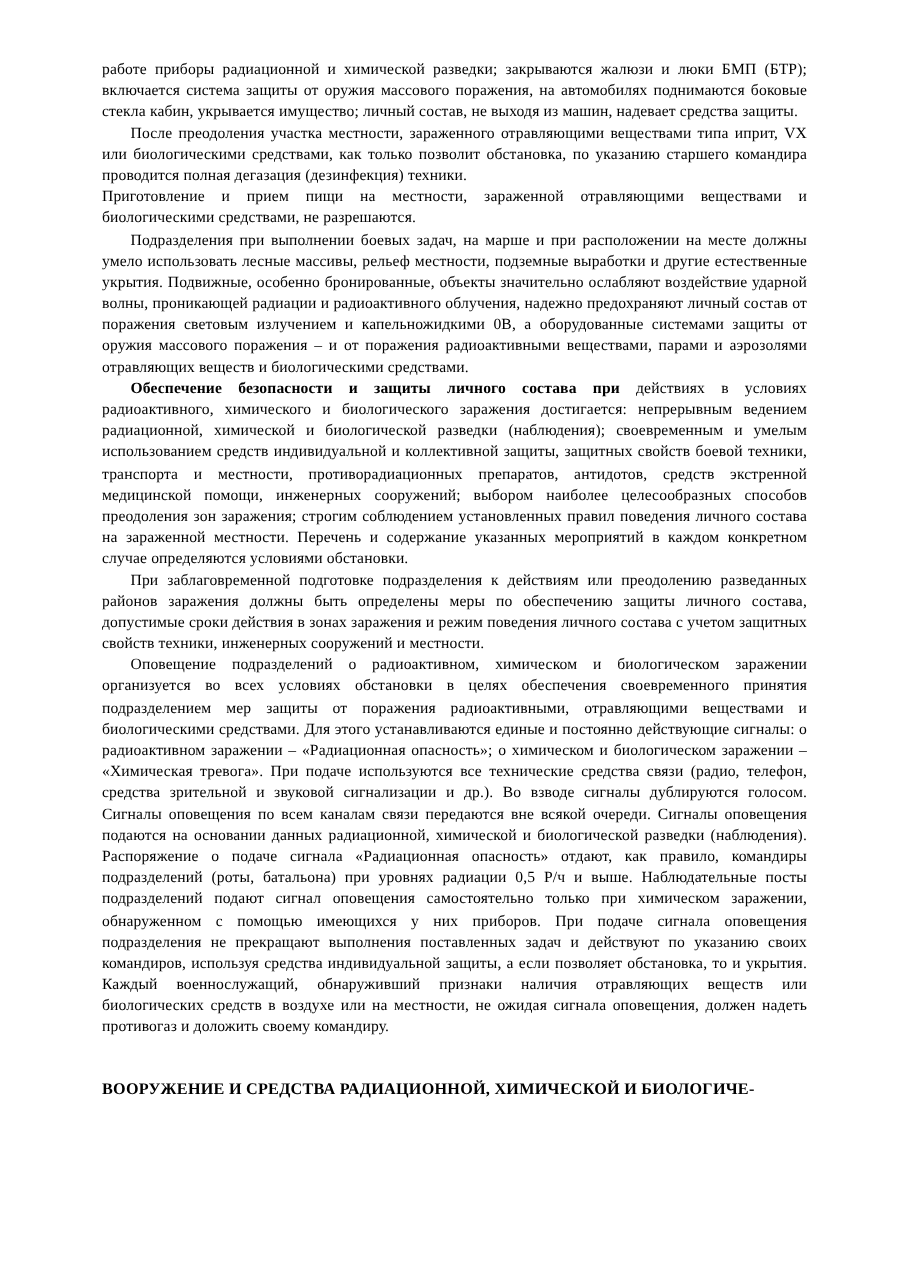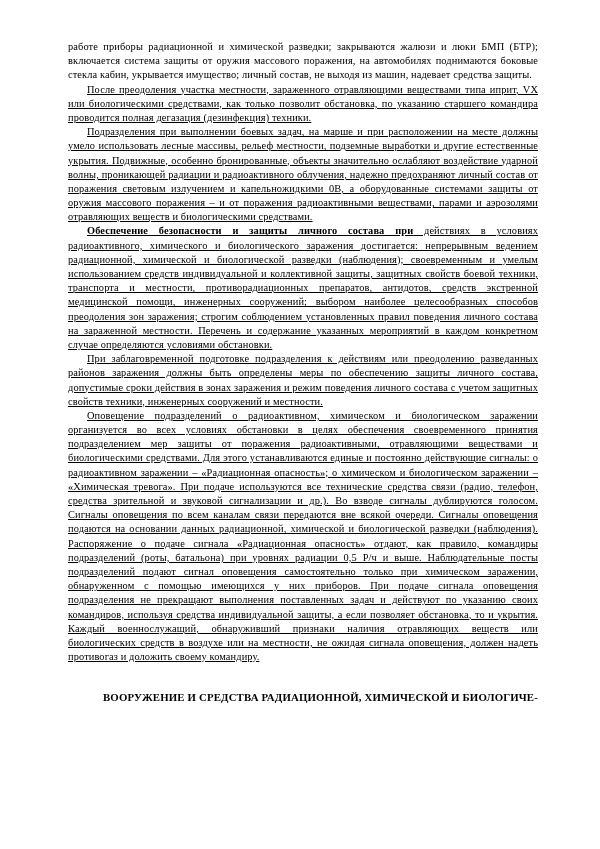--- a/index.html
+++ b/index.html
@@ -30,50 +30,50 @@
     text-justify: inter-word;
     hyphens: manual;
     letter-spacing: 0.01em;
   }
   .para {
     margin: 0;
     text-indent: 0;
   }
   .para.indent {
     text-indent: 19px;
-    text-decoration: underline;
   }
   .lead {
     font-weight: bold;
   }
   .heading-block {
     margin-top: 26px;
     text-align: center;
   }
   .heading {
     display: block;
     font-size: 10.8px;
     font-weight: bold;
     line-height: 15px;
     letter-spacing: 0.015em;
-    text-align: right;
+    text-align: left;
   }
 </style>
 </head>
 <body>
 
 <div class="page">
 
   <div class="body-text">
 
     <p class="para"><span>работе приборы радиационной и химической разведки; закрываются жалюзи и люки БМП (БТР); включается система защиты от оружия массового поражения, на автомобилях поднимаются боковые стекла кабин, укрывается имущество; личный состав, не выходя из машин, надевает средства защиты.</span></p>
 
     <p class="para indent"><span>После преодоления участка местности, зараженного отравляющими веществами типа иприт, VX или биологическими средствами, как только позволит обстановка, по указанию старшего командира проводится полная дегазация (дезинфекция) техники.</span></p>
 
 
+    <p class="para"><span>Приготовление и прием пищи на местности, зараженной отравляющими веществами и биологическими средствами, не разрешаются.</span></p>
 
 
     <p class="para indent"><span>Подразделения при выполнении боевых задач, на марше и при расположении на месте должны умело использовать лесные массивы, рельеф местности, подземные выработки и другие естественные укрытия. Подвижные, особенно бронированные, объекты значительно ослабляют воздействие ударной волны, проникающей радиации и радиоактивного облучения, надежно предохраняют личный состав от поражения световым излучением и капельножидкими 0В, а оборудованные системами защиты от оружия массового поражения – и от поражения радиоактивными веществами, парами и аэрозолями отравляющих веществ и биологическими средствами.</span></p>
 
     <p class="para indent"><span class="lead">Обеспечение безопасности и защиты личного состава при</span><span> действиях в условиях радиоактивного, химического и биологического заражения достигается: непрерывным ведением радиационной, химической и биологической разведки (наблюдения); своевременным и умелым использованием средств индивидуальной и коллективной защиты, защитных свойств боевой техники, транспорта и местности, противорадиационных препаратов, антидотов, средств экстренной медицинской помощи, инженерных сооружений; выбором наиболее целесообразных способов преодоления зон заражения; строгим соблюдением установленных правил поведения личного состава на зараженной местности. Перечень и содержание указанных мероприятий в каждом конкретном случае определяются условиями обстановки.</span></p>
 
     <p class="para indent"><span>При заблаговременной подготовке подразделения к действиям или преодолению разведанных районов заражения должны быть определены меры по обеспечению защиты личного состава, допустимые сроки действия в зонах заражения и режим поведения личного состава с учетом защитных свойств техники, инженерных сооружений и местности.</span></p>
 
     <p class="para indent"><span>Оповещение подразделений о радиоактивном, химическом и биологическом заражении организуется во всех условиях обстановки в целях обеспечения своевременного принятия подразделением мер защиты от поражения радиоактивными, отравляющими веществами и биологическими средствами. Для этого устанавливаются единые и постоянно действующие сигналы: о радиоактивном заражении – «Радиационная опасность»; о химическом и биологическом заражении – «Химическая тревога». При подаче используются все технические средства связи (радио, телефон, средства зрительной и звуковой сигнализации и др.). Во взводе сигналы дублируются голосом. Сигналы оповещения по всем каналам связи передаются вне всякой очереди. Сигналы оповещения подаются на основании данных радиационной, химической и биологической разведки (наблюдения). Распоряжение о подаче сигнала «Радиационная опасность» отдают, как правило, командиры подразделений (роты, батальона) при уровнях радиации 0,5 Р/ч и выше. Наблюдательные посты подразделений подают сигнал оповещения самостоятельно только при химическом заражении, обнаруженном с помощью имеющихся у них приборов. При подаче сигнала оповещения подразделения не прекращают выполнения поставленных задач и действуют по указанию своих командиров, используя средства индивидуальной защиты, а если позволяет обстановка, то и укрытия. Каждый военнослужащий, обнаруживший признаки наличия отравляющих веществ или биологических средств в воздухе или на местности, не ожидая сигнала оповещения, должен надеть противогаз и доложить своему командиру.</span></p>
 

